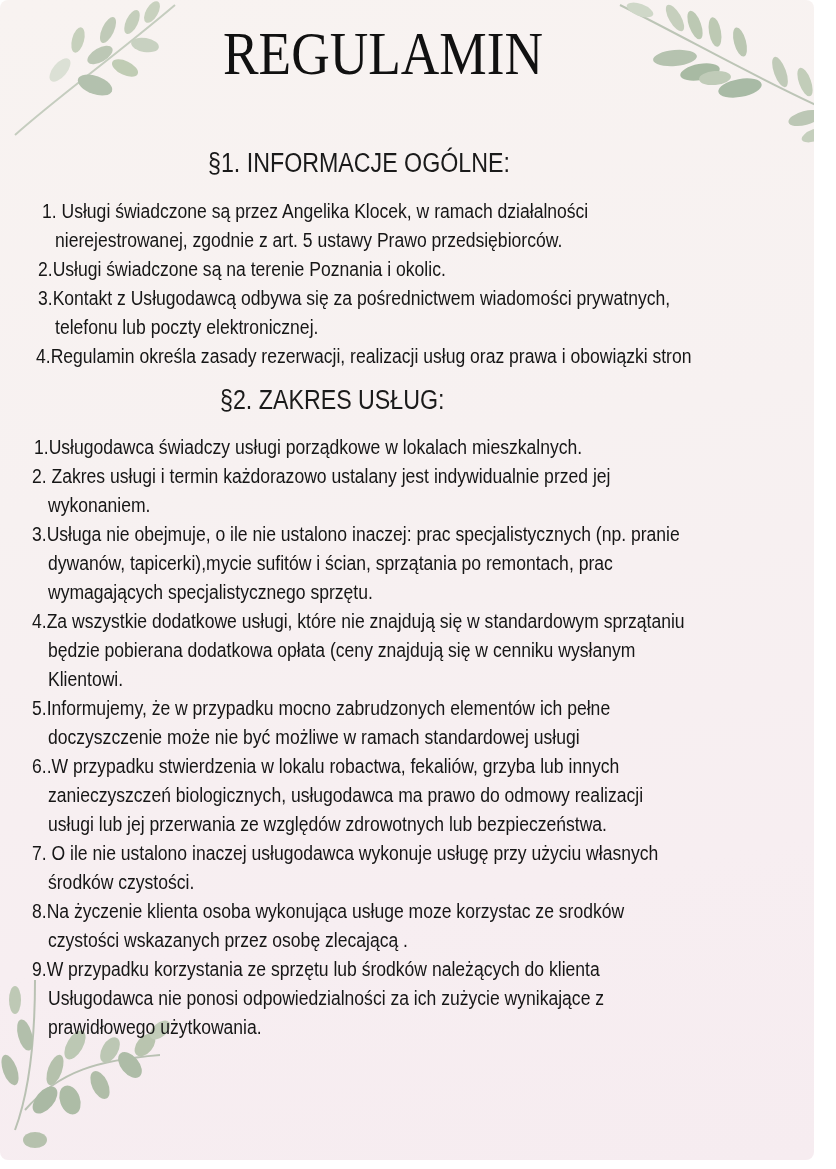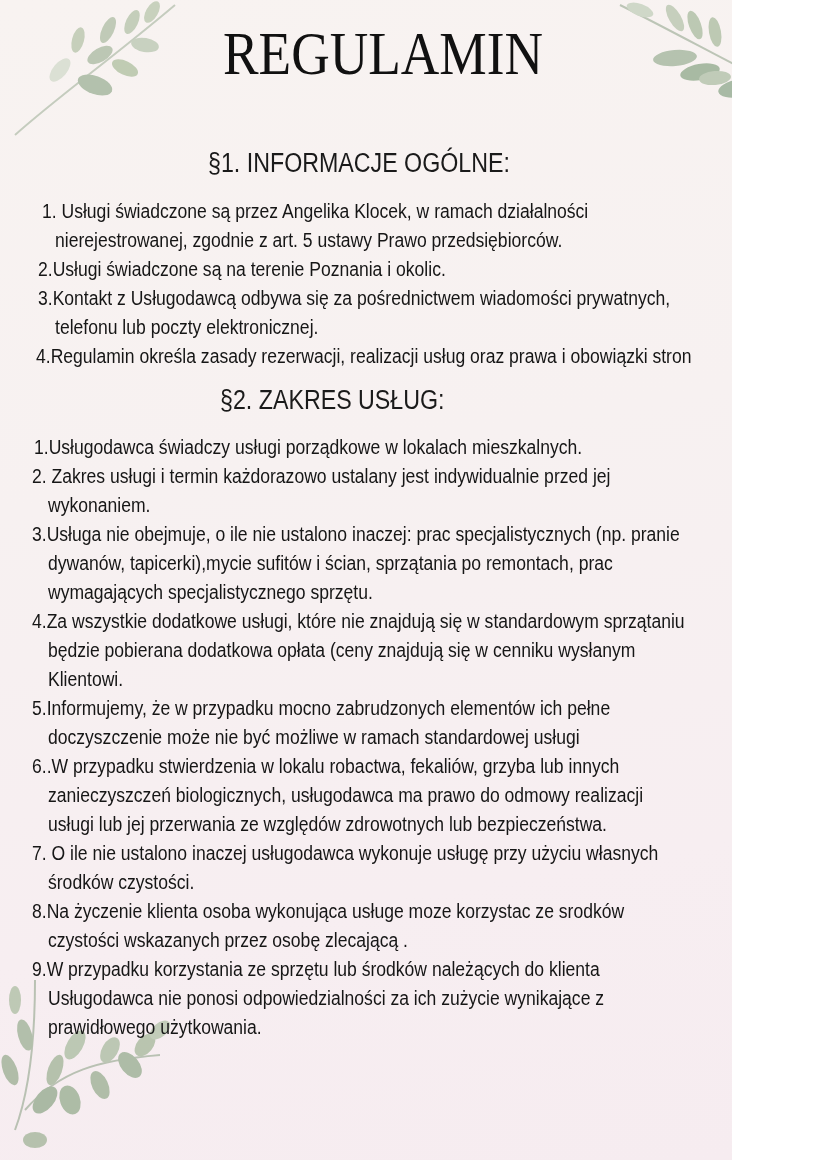--- a/index.html
+++ b/index.html
@@ -1,20 +1,21 @@
 <!DOCTYPE html>
 <html><head>
 <meta charset="utf-8">
 <style>
   html, body { margin:0; padding:0; }
   body { width:836px; height:1169px; position:relative; overflow:hidden; background:#ffffff; }
   .page {
-    position:absolute; left:0; top:0; width:732px; height:1160px;
+    position:absolute; left:0; top:0; width:814px; height:1160px;
     background: linear-gradient(170deg, #f8f3f1 0%, #f7f1f1 40%, #f7eef1 75%, #f6ecf0 100%);
     overflow:hidden;
+    border-radius:8px;
   }
   .leaves { position:absolute; pointer-events:none; }
   .title {
     position:absolute; left:0; width:766px; top:22px; text-align:center;
     font-family:"Liberation Serif", serif; font-size:62px; letter-spacing:0px;
     color:#111; transform:scaleX(0.86); transform-origin:383px 0; line-height:1;
   }
   .sec-head {
     position:absolute; font-family:"Liberation Sans", sans-serif; color:#1a1a1a;
     font-size:27px; line-height:1; transform:scaleX(0.86); transform-origin:0 0; white-space:nowrap;

